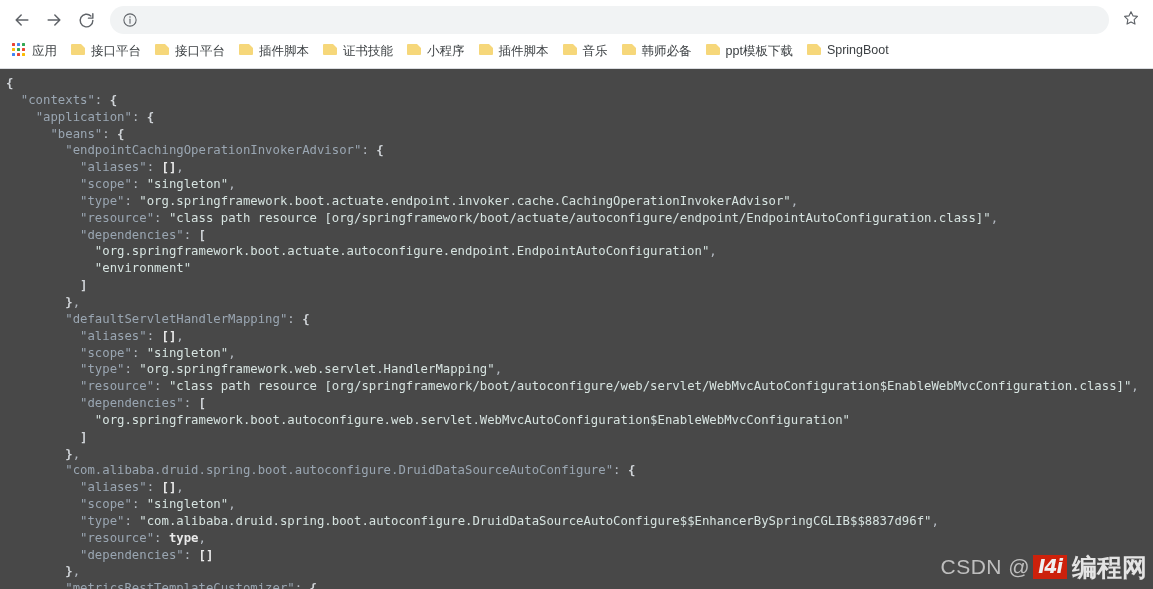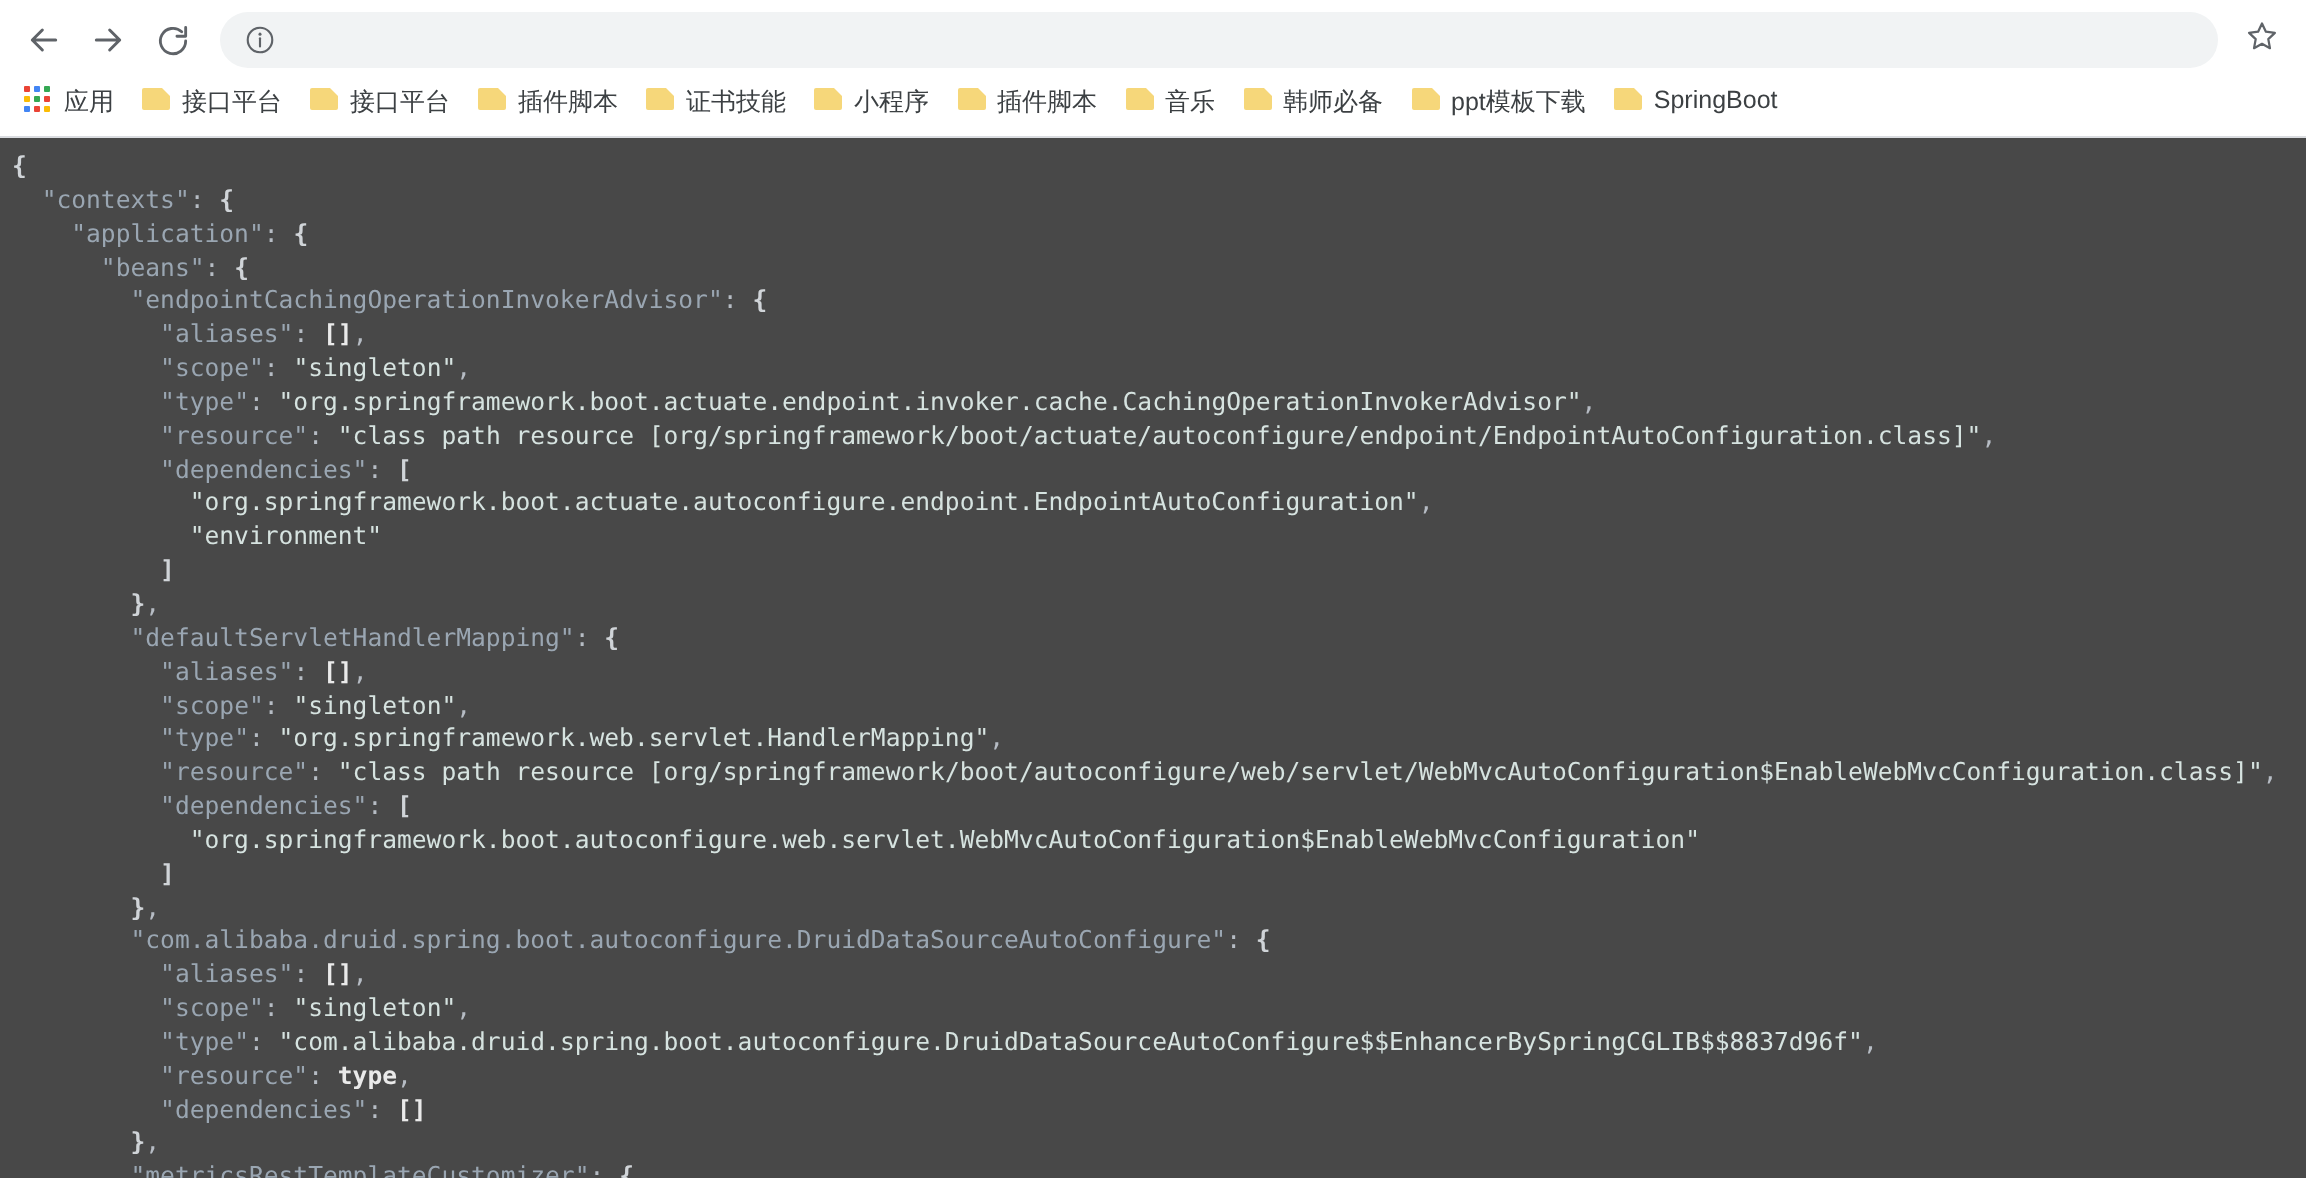--- a/index.html
+++ b/index.html
@@ -404,15 +404,20 @@
         <span class="br">}</span><span class="p">,</span>
         <span class="k">"com.alibaba.druid.spring.boot.autoconfigure.DruidDataSourceAutoConfigure"</span><span class="p">: </span><span class="br">{</span>
           <span class="k">"aliases"</span><span class="p">: </span><span class="lit">[]</span><span class="p">,</span>
           <span class="k">"scope"</span><span class="p">: </span><span class="s">"singleton"</span><span class="p">,</span>
           <span class="k">"type"</span><span class="p">: </span><span class="s">"com.alibaba.druid.spring.boot.autoconfigure.DruidDataSourceAutoConfigure$$EnhancerBySpringCGLIB$$8837d96f"</span><span class="p">,</span>
           <span class="k">"resource"</span><span class="p">: </span><span class="lit">type</span><span class="p">,</span>
           <span class="k">"dependencies"</span><span class="p">: </span><span class="lit">[]</span>
         <span class="br">}</span><span class="p">,</span>
         <span class="k">"metricsRestTemplateCustomizer"</span><span class="p">: </span><span class="br">{</span></pre>
 
+    <div class="watermark">
+      <span class="wm-text">CSDN @</span>
+      <span class="wm-logo">I4i</span>
+      <span class="wm-cn">编程网</span>
+    </div>
   </div>
 
 </div>
 
 </body></html>

